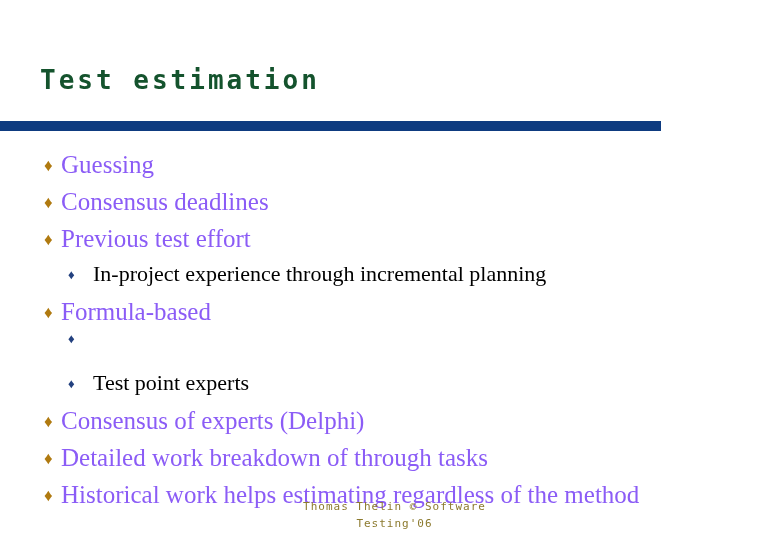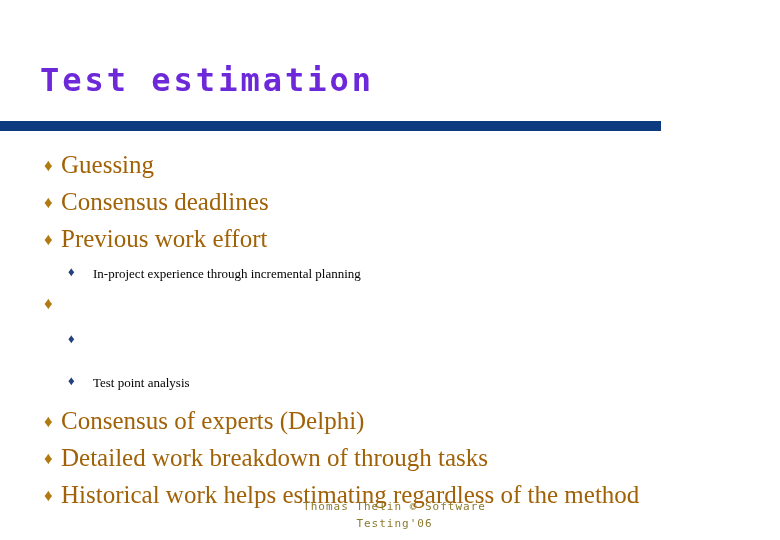--- a/index.html
+++ b/index.html
@@ -21,24 +21,24 @@
     background: #ffffff;
   }
 
   
   #slide-title {
     position: absolute;
     left: 40px;
     top: 60px;
     font-family: "DejaVu Sans Mono", "Liberation Mono", monospace;
     font-weight: bold;
-    font-size: 32px;
+    font-size: 26px;
     line-height: 40px;
     letter-spacing: 3px;
-    color: #6d28d9;
+    color: #14532d;
     white-space: nowrap;
   }
 
   
   #title-rule {
     position: absolute;
     left: 0px;
     top: 121px;
     width: 661px;
     height: 10px;
@@ -69,39 +69,39 @@
     font-size: 17px;
     line-height: 1;
     width: 17px;
     flex: 0 0 17px;
     position: relative;
     top: -2px;
   }
   .lvl1 .bullet-text {
     font-size: 25px;
     line-height: 30px;
-    color: #a16207;
+    color: #8b5cf6;
   }
 
   
   .lvl2 {
     padding-left: 68px;
     height: 36px;
   }
   .lvl2 .marker {
     color: #23417F;
     font-size: 13px;
     line-height: 1;
     width: 25px;
     flex: 0 0 25px;
     position: relative;
     top: -2px;
   }
   .lvl2 .bullet-text {
-    font-size: 13px;
+    font-size: 22px;
     line-height: 26px;
     color: #000000;
   }
 
   
   #footer {
     position: absolute;
     left: 0;
     top: 498px;
     width: 780px;
@@ -130,35 +130,36 @@
       <div class="bullet-row lvl1">
         <span class="marker">♦</span>
         <span class="bullet-text">Guessing</span>
       </div>
       <div class="bullet-row lvl1">
         <span class="marker">♦</span>
         <span class="bullet-text">Consensus deadlines</span>
       </div>
       <div class="bullet-row lvl1">
         <span class="marker">♦</span>
-        <span class="bullet-text">Previous work effort</span>
+        <span class="bullet-text">Previous test effort</span>
       </div>
       <div class="bullet-row lvl2">
         <span class="marker">♦</span>
         <span class="bullet-text">In-project experience through incremental planning</span>
       </div>
       <div class="bullet-row lvl1">
         <span class="marker">♦</span>
+        <span class="bullet-text">Formula-based</span>
       </div>
       <div class="bullet-row lvl2">
         <span class="marker">♦</span>
       </div>
       <div class="bullet-row lvl2">
         <span class="marker">♦</span>
-        <span class="bullet-text">Test point analysis</span>
+        <span class="bullet-text">Test point experts</span>
       </div>
       <div class="bullet-row lvl1">
         <span class="marker">♦</span>
         <span class="bullet-text">Consensus of experts (Delphi)</span>
       </div>
       <div class="bullet-row lvl1">
         <span class="marker">♦</span>
         <span class="bullet-text">Detailed work breakdown of through tasks</span>
       </div>
       <div class="bullet-row lvl1">

